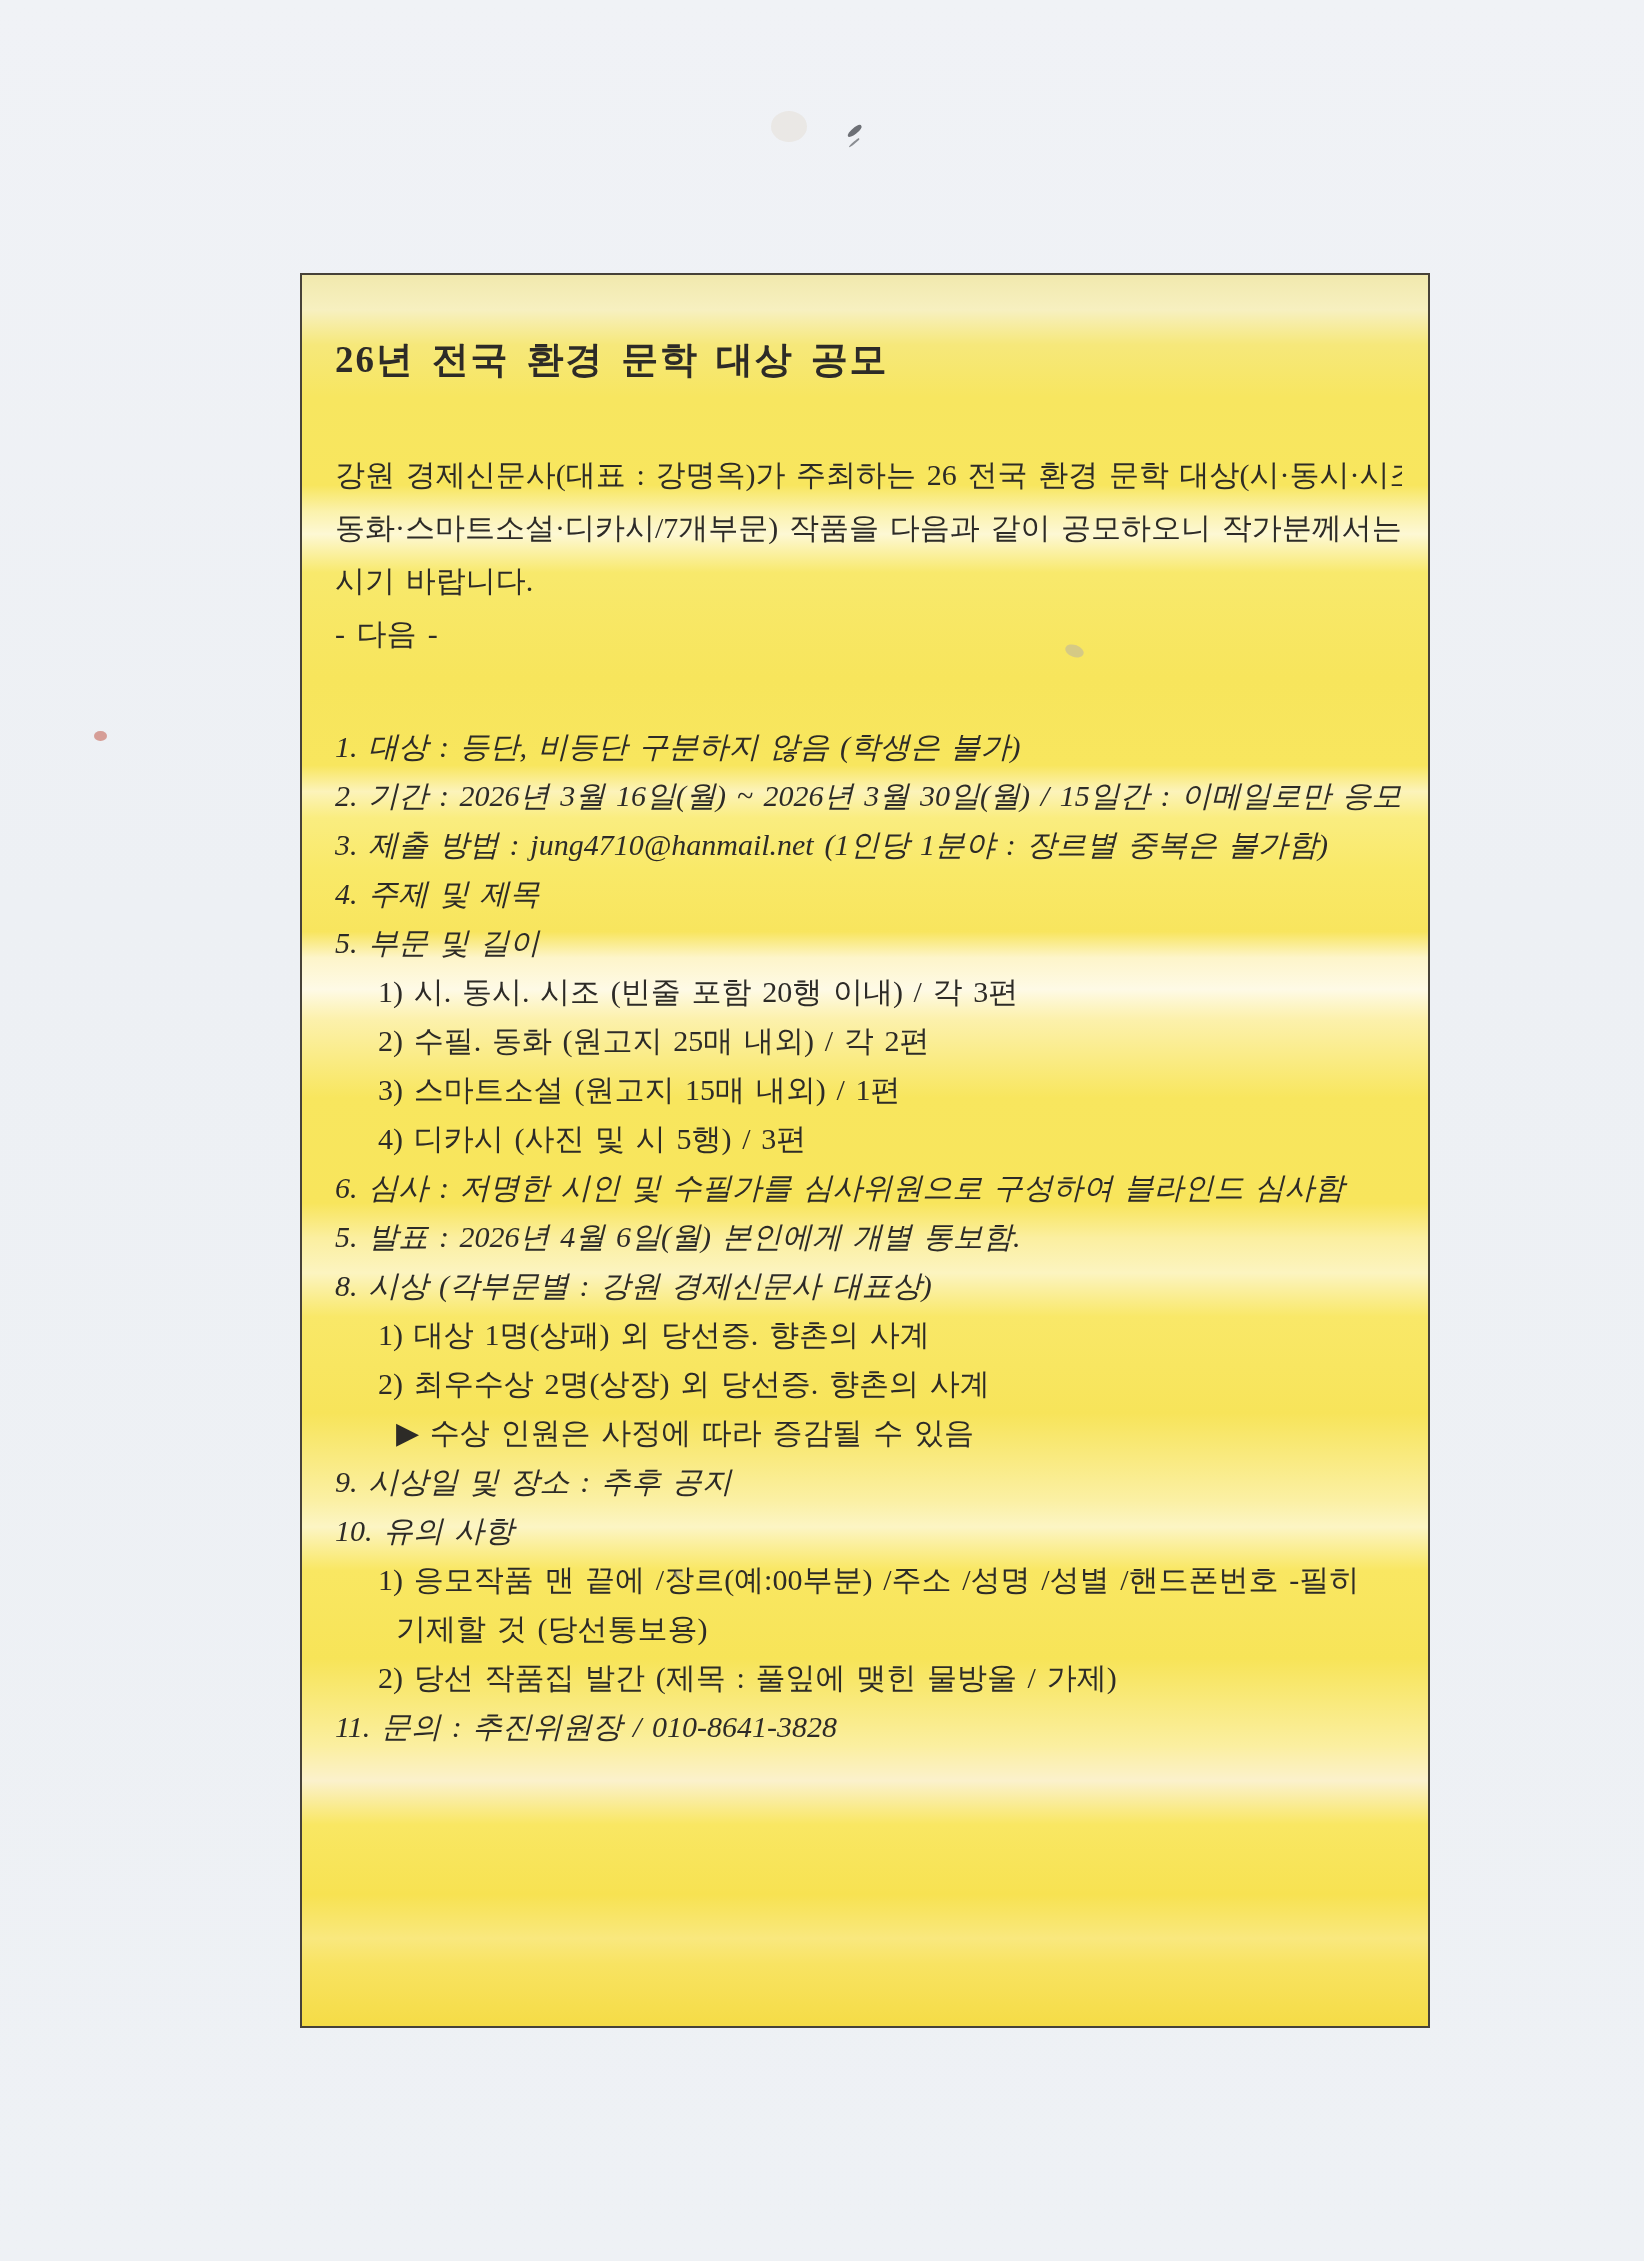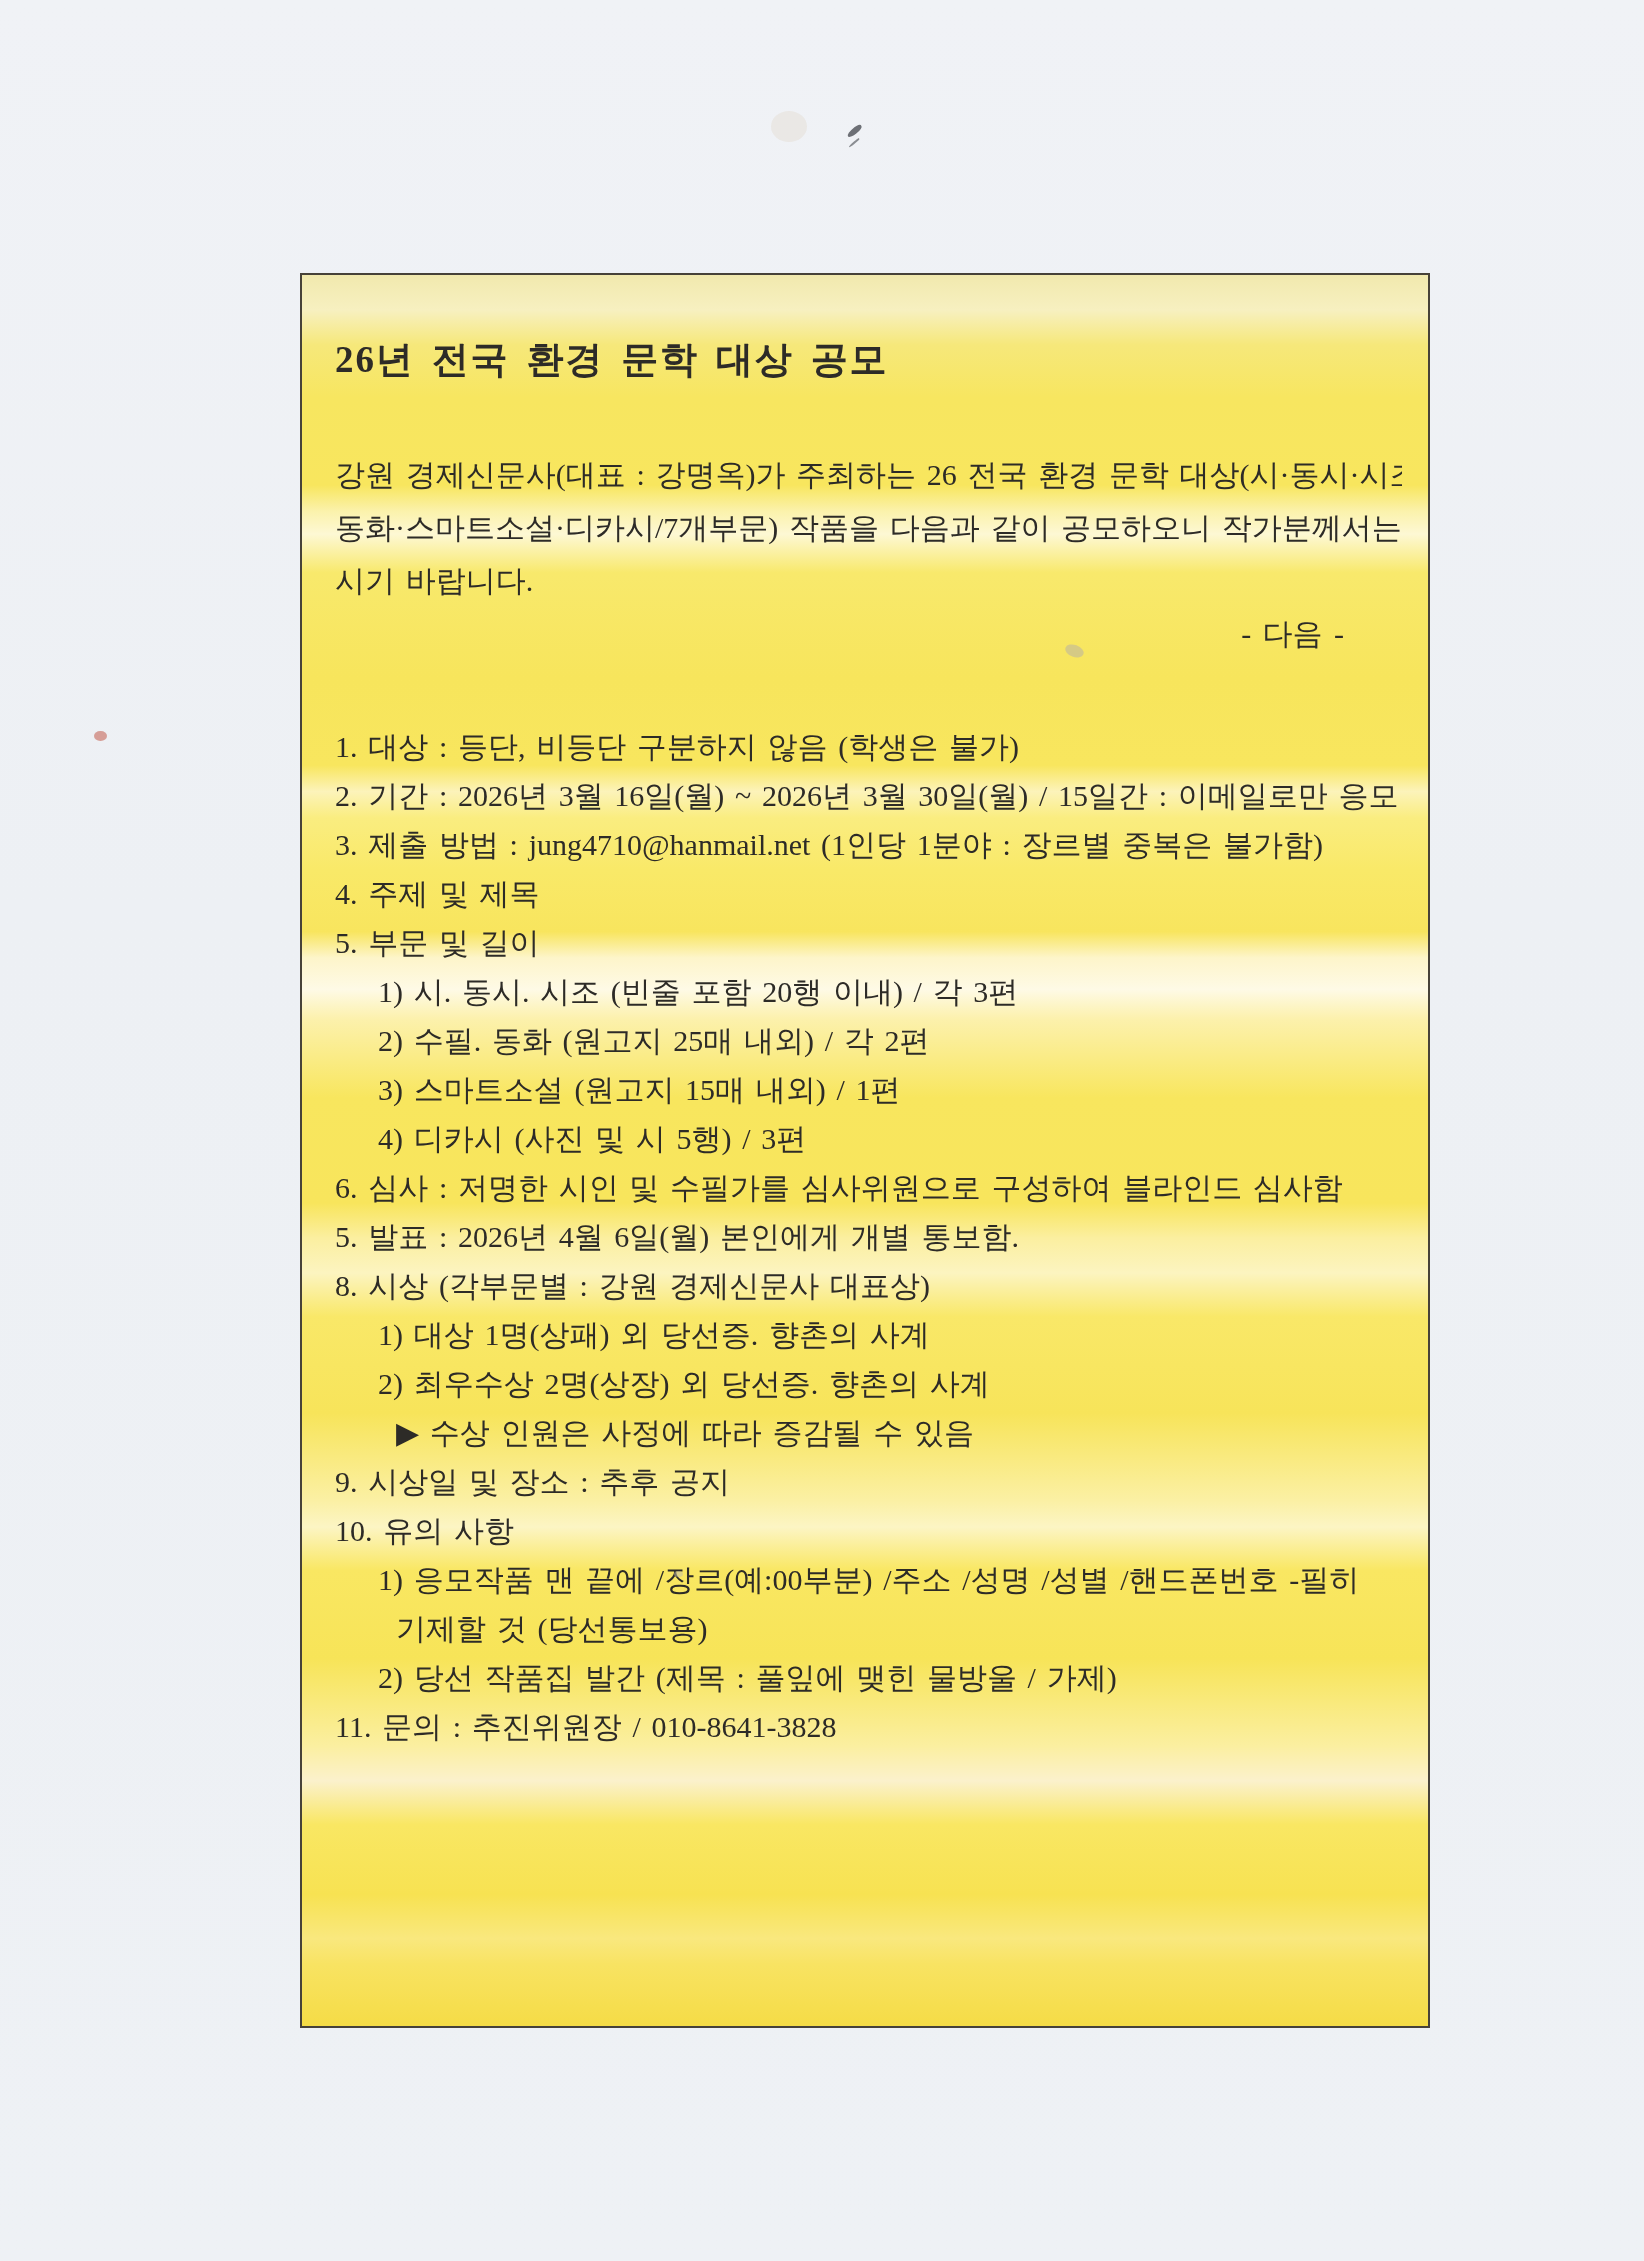--- a/index.html
+++ b/index.html
@@ -72,33 +72,33 @@
   .intro-line{
     font-size:30px;
     line-height:53px;
     word-spacing:3.2px;
     white-space:nowrap;
     overflow:hidden;
   }
   .divider{
     font-size:30px;
     line-height:53px;
-    text-align:right;
+    text-align:left;
     padding-right:58px;
     word-spacing:3.9px;
   }
   .list{ margin-top:62px; }
   .line{
     font-size:30px;
     line-height:49px;
     word-spacing:3.2px;
     white-space:nowrap;
     overflow:hidden;
   }
-  .indent-0{ padding-left:0; }
+  .indent-0{ padding-left:0;font-style:italic; }
   .indent-1{ padding-left:43px; }
   .indent-2{ padding-left:61px; }
   
   .speck{ position:absolute; border-radius:50%; }
   .speck-squiggle{
     left:846px;top:128px;width:17px;height:5.8px;
     background:#6d7076;border-radius:60% 40% 50% 50%;
     transform:rotate(-38deg);
     box-shadow:-7.7px 9px 0 -1.9px #8a8d92;
   }

